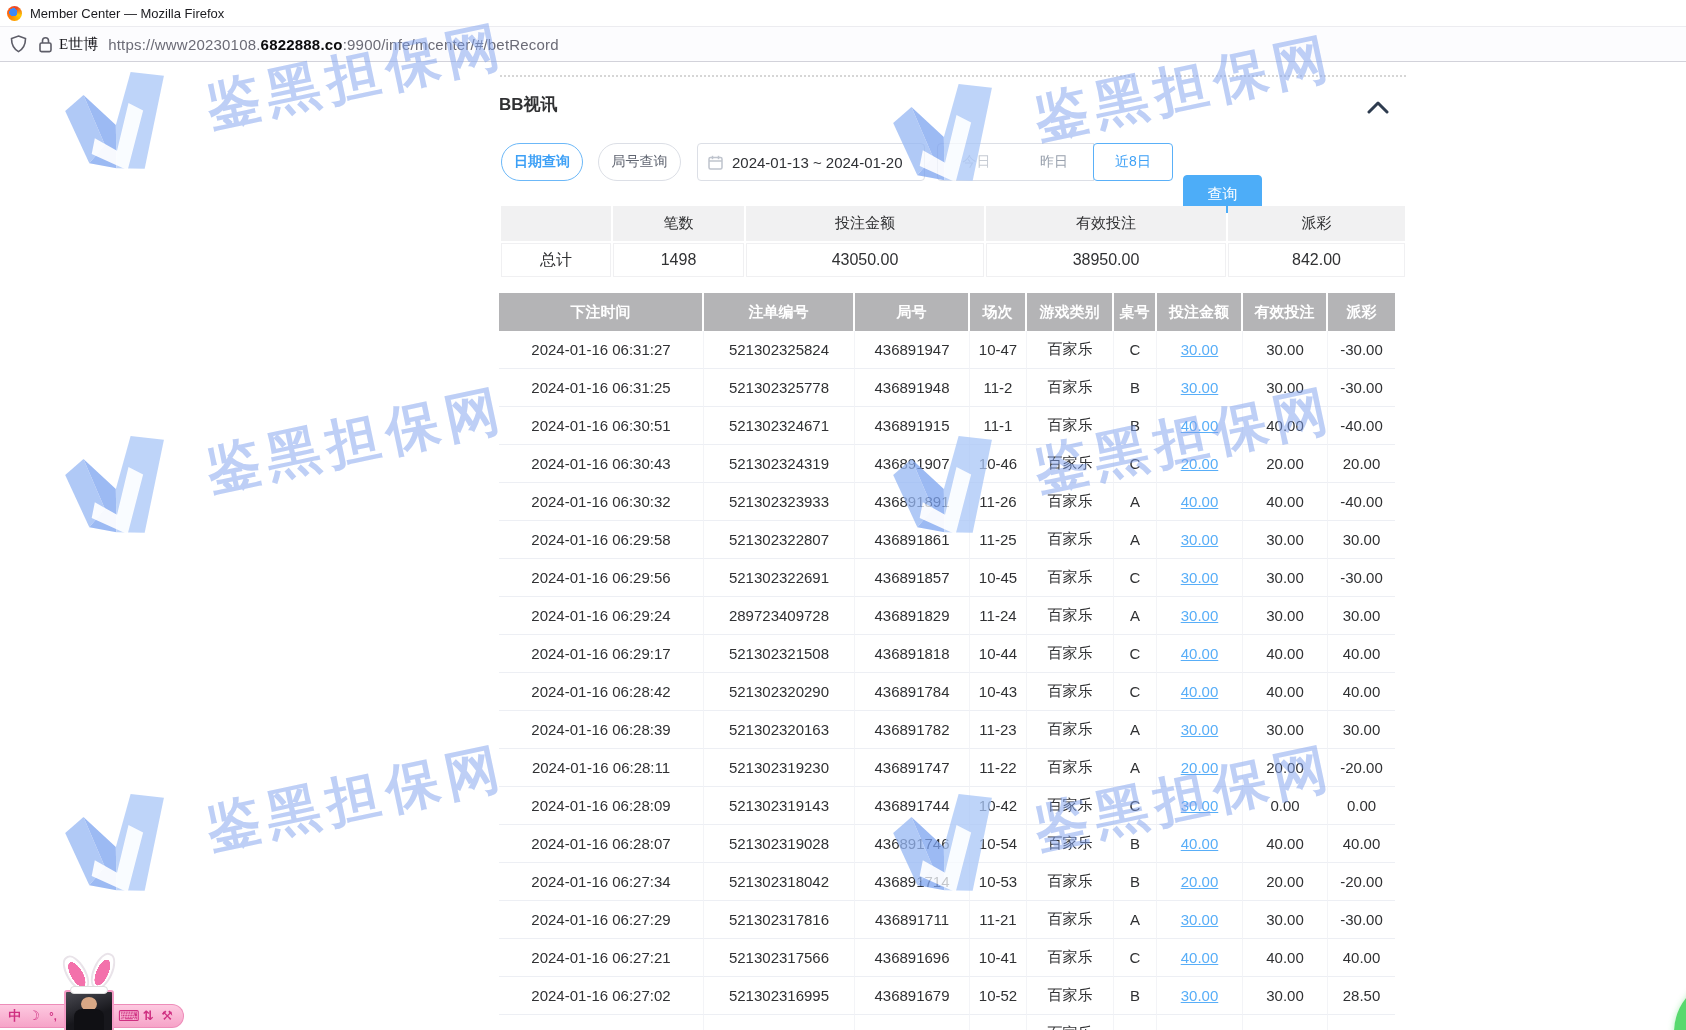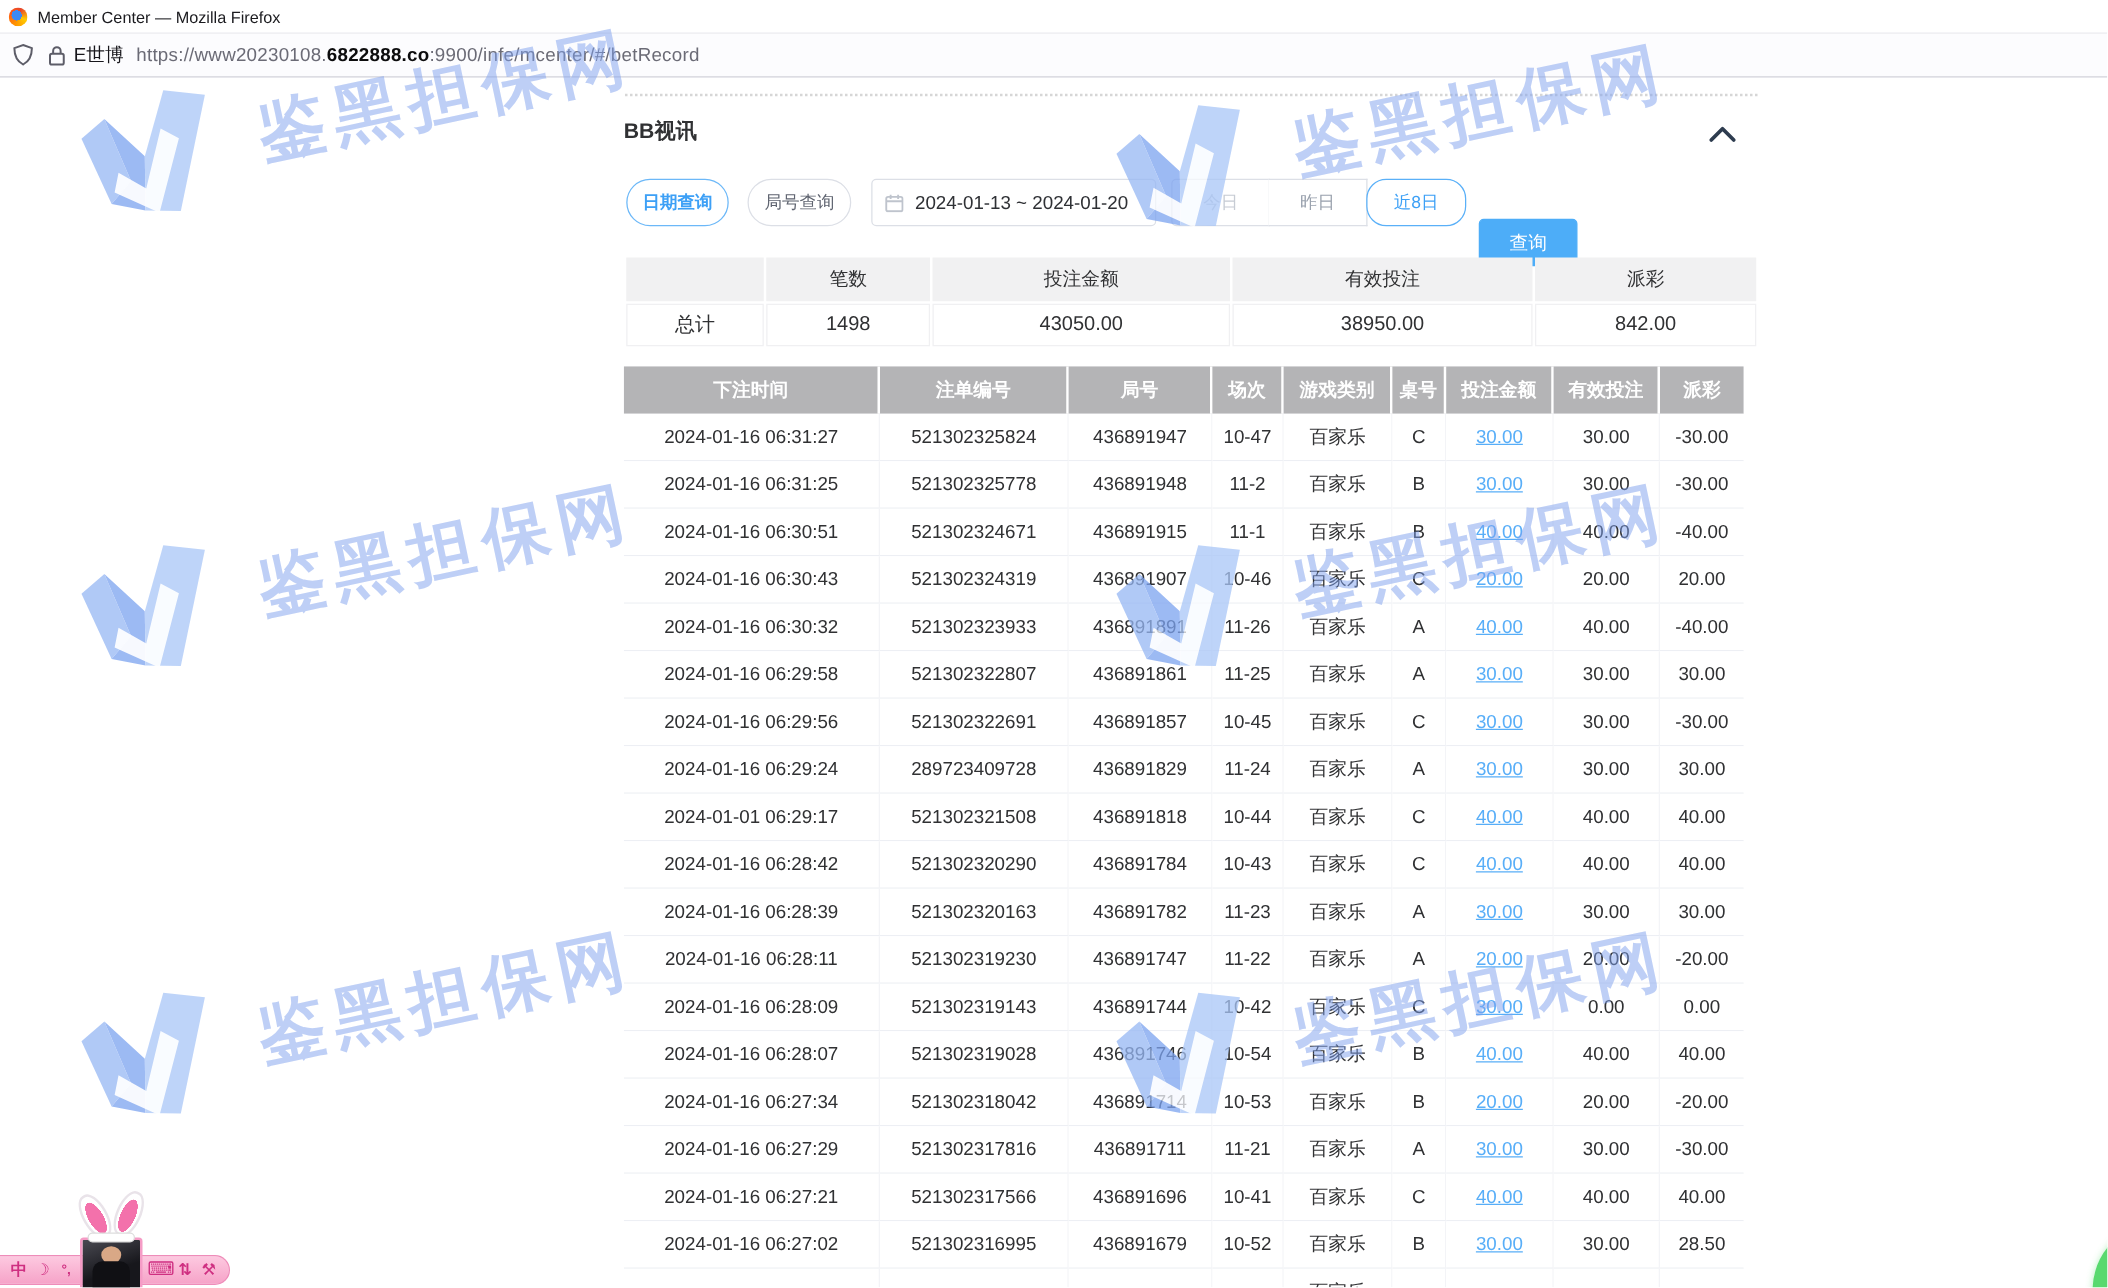--- a/index.html
+++ b/index.html
@@ -13,42 +13,42 @@
              background: radial-gradient(circle at 42% 42%, #3d89f5 0 33%, rgba(0,0,0,0) 34%),
                          conic-gradient(from 200deg, #ff9400, #ff5e13, #e8452c, #ffcb00, #ff9400); }
   .title-text { font-size:13px; color:#1b1b1f; }
 
   
   .urlbar { position:absolute; left:0; top:26px; width:100%; height:36px; background:#fcfcfe;
             border-top:1px solid #ececf0; border-bottom:1px solid #d2d2da;
             display:flex; align-items:center; padding-left:10px; }
   .urlbar svg { flex:none; display:block; }
   .lock-wrap { margin-left:12px; }
-  .site-label { font-size:15px; color:#17161b; margin:0 10px 0 7px; white-space:nowrap; }
+  .site-label { font-size:15px; color:#17161b; margin:0 10px 0 7px; white-space:nowrap;font-family:Liberation Serif, serif; }
   .url-text { font-size:15px; color:#6b6b76; letter-spacing:.2px; white-space:nowrap; }
   .url-text .domain { color:#0c0c0d; font-weight:700; }
 
   
   #content { position:absolute; left:499px; top:62px; width:896px; height:968px; }
   .dotted-sep { position:absolute; left:1px; top:13px; width:906px; border-top:2px dotted #d6d6d6; }
   .section-title { position:absolute; left:0; top:31px; font-size:17px; font-weight:700; color:#303133; }
   .collapse-btn { position:absolute; left:868px; top:38px; width:22px; height:15px; cursor:pointer; background:none; border:none; }
 
   .filter-row { position:absolute; left:0; top:81px; width:100%; height:53px; }
   .btn { position:absolute; top:0; height:38px; display:flex; align-items:center; justify-content:center;
          font-size:14px; background:#fff; cursor:pointer; border:1px solid #dcdfe6; }
   .pill-blue  { left:2px;  width:82px; border-color:#6cb8f8; border-radius:19px; color:#3da0f6; font-weight:600; }
   .pill-gray  { left:99px; width:83px; border-radius:19px; color:#5f6470; }
   .date-box   { position:absolute; left:198px; top:0; width:228px; height:38px; border:1px solid #dcdfe6;
                 border-radius:4px; background:#fff; display:flex; align-items:center;
                 font-size:15px; color:#2f3135; cursor:pointer; }
   .cal-icon { margin:0 9px 0 10px; display:flex; }
   .seg-today { left:438px; width:79px; border-radius:4px 0 0 4px; color:#c7ccd4; }
   .seg-yest  { left:516px; width:79px; color:#9aa2ae; border-left:none; }
-  .seg-last8 { left:594px; width:80px; border:1px solid #5ab0f8; border-radius:16px; color:#3da0f6; z-index:2; }
+  .seg-last8 { left:594px; width:80px; border:1px solid #5ab0f8; border-radius:4px; color:#3da0f6; z-index:2; }
   .btn-search{ left:684px; width:79px; background:#4dadf8; border-color:#4dadf8; border-radius:4px; color:#fff; font-size:15px;margin-top:32px; }
 
   
   .sum-wrap { position:absolute; left:0; top:142px; width:896px; }
   table { border-collapse:separate; table-layout:fixed; width:896px; }
   #summary-table { border-spacing:2px; }
   #summary-table th { background:#f1f1f2; height:35px; font-size:15px; font-weight:400; color:#303133;margin-left:12px; }
   #summary-table td { background:#fff; height:34px; text-align:center; font-size:16px; color:#303133;
                       border:1px solid #f0f0f2; }
 
@@ -298,21 +298,21 @@
               <td>289723409728</td>
               <td>436891829</td>
               <td>11-24</td>
               <td>百家乐</td>
               <td>A</td>
               <td><a class="amount-link">30.00</a></td>
               <td>30.00</td>
               <td>30.00</td>
             </tr>
             <tr>
-              <td>2024-01-01 06:29:17</td>
+              <td>2024-01-16 06:29:17</td>
               <td>521302321508</td>
               <td>436891818</td>
               <td>10-44</td>
               <td>百家乐</td>
               <td>C</td>
               <td><a class="amount-link">40.00</a></td>
               <td>40.00</td>
               <td>40.00</td>
             </tr>
             <tr>

